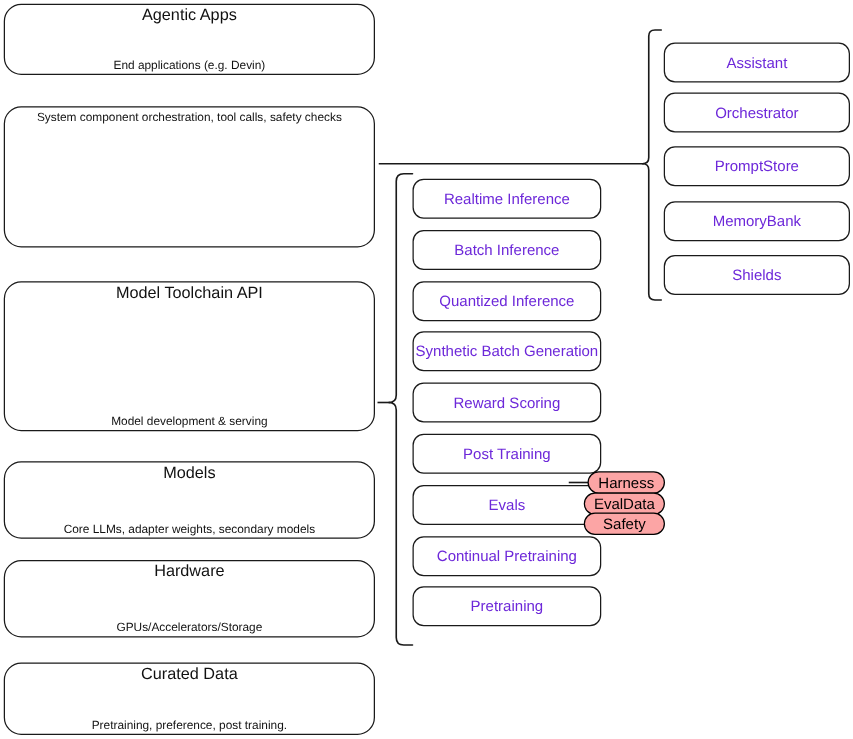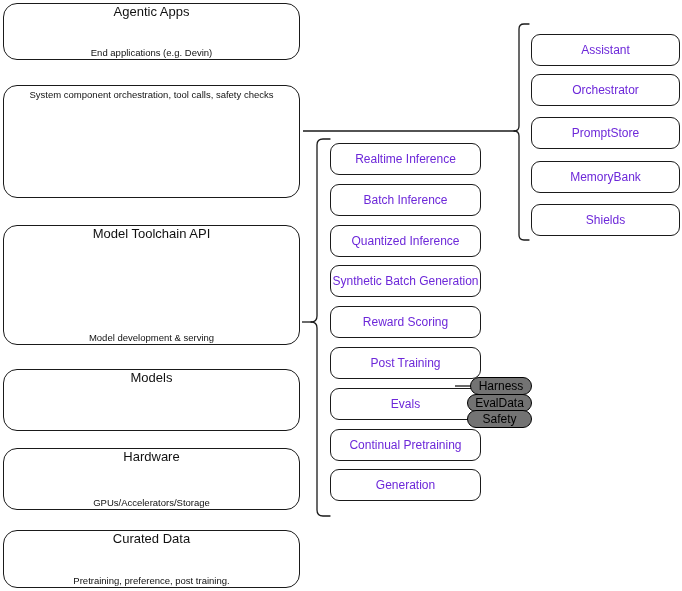--- a/index.html
+++ b/index.html
@@ -60,21 +60,21 @@
     display: flex;
     align-items: center;
     justify-content: center;
     font-size: 12px;
     color: #6d28d9;
     white-space: nowrap;
   }
   .pill {
     position: absolute;
     box-sizing: border-box;
-    background: #737373;
+    background: #fca5a5;
     border: 1.4px solid #000000;
     border-radius: 999px;
     display: flex;
     align-items: center;
     justify-content: center;
     font-size: 12px;
     color: #000000;
     white-space: nowrap;
     z-index: 5;
   }
@@ -101,20 +101,21 @@
     <div class="layer-sub">System component orchestration, tool calls, safety checks</div>
   </div>
 
   <div class="box layer-box" style="left:3px; top:225px; width:297px; height:120px;">
     <div class="layer-title">Model Toolchain API</div>
     <div class="layer-sub">Model development &amp; serving</div>
   </div>
 
   <div class="box layer-box" style="left:3px; top:369px; width:297px; height:62px;">
     <div class="layer-title">Models</div>
+    <div class="layer-sub">Core LLMs, adapter weights, secondary models</div>
   </div>
 
   <div class="box layer-box" style="left:3px; top:448px; width:297px; height:62px;">
     <div class="layer-title">Hardware</div>
     <div class="layer-sub">GPUs/Accelerators/Storage</div>
   </div>
 
   <div class="box layer-box" style="left:3px; top:530px; width:297px; height:58px;">
     <div class="layer-title">Curated Data</div>
     <div class="layer-sub">Pretraining, preference, post training.</div>
@@ -159,21 +160,21 @@
   <div class="box chip" style="left:330px; top:347px; width:151px; height:32px;">
     <span>Post Training</span>
   </div>
   <div class="box chip" style="left:330px; top:388px; width:151px; height:32px;">
     <span>Evals</span>
   </div>
   <div class="box chip" style="left:330px; top:429px; width:151px; height:32px;">
     <span>Continual Pretraining</span>
   </div>
   <div class="box chip" style="left:330px; top:469px; width:151px; height:32px;">
-    <span>Generation</span>
+    <span>Pretraining</span>
   </div>
 
   <div class="pill" style="left:470px; top:377px; width:62px; height:18px;">
     <span>Harness</span>
   </div>
   <div class="pill" style="left:467px; top:394px; width:65px; height:18px;">
     <span>EvalData</span>
   </div>
   <div class="pill" style="left:467px; top:410px; width:65px; height:18px;">
     <span>Safety</span>

